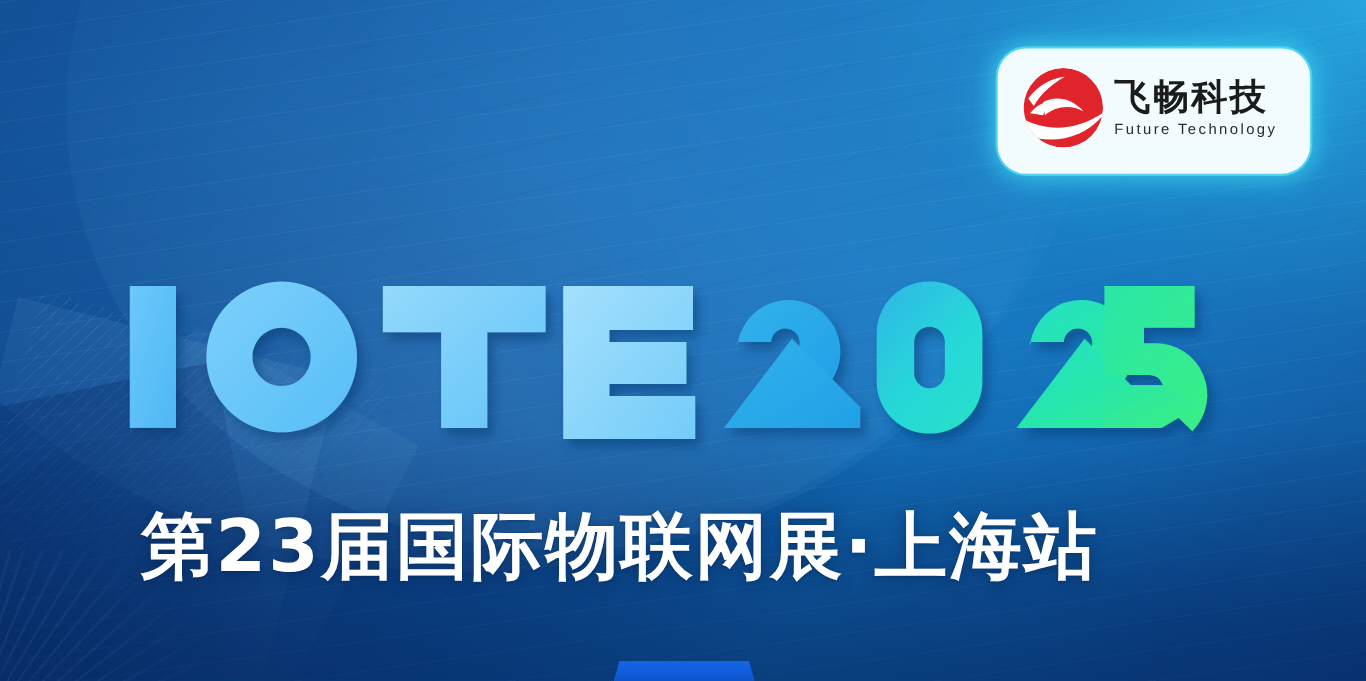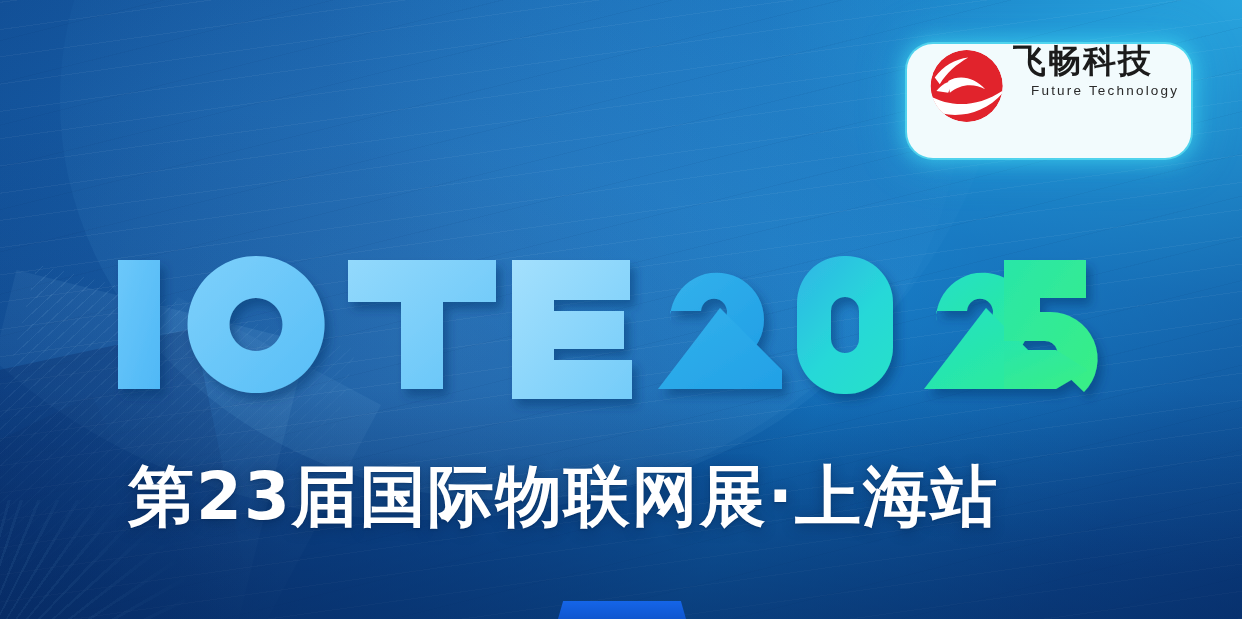--- a/index.html
+++ b/index.html
@@ -121,37 +121,37 @@
   
   .logo-card{
     position:absolute;left:907px;top:44px;
     width:284px;height:114px;
     border-radius:26px;
     background:#f2fbfd;
     box-shadow:
       0 0 0 2px rgba(110,240,250,0.55),
       0 0 18px 4px rgba(70,225,245,0.55),
       0 0 42px 10px rgba(50,200,240,0.30);
-    display:flex;align-items:flex-start;
+    display:flex;align-items:center;
     padding:0 14px 6px 16px;
     box-sizing:border-box;
   }
   .logo-mark{
     width:84px;height:84px;flex:0 0 84px;margin-right:6px;
   }
   .logo-text{display:flex;flex-direction:column;justify-content:center;line-height:1;}
   .logo-cn{
     font-family:"DejaVu Sans","Liberation Sans",sans-serif;
     font-size:33px;font-weight:700;color:#1b1b1b;
     letter-spacing:2px;white-space:nowrap;
   }
   .logo-en{
     font-family:"Liberation Sans",sans-serif;
     font-size:13.5px;font-weight:500;color:#2a2a2a;
-    letter-spacing:2.2px;margin-top:7px;white-space:nowrap;margin-left:18px;
+    letter-spacing:2.2px;margin-top:7px;white-space:nowrap;
   }
 
   
   .wordmark{
     position:absolute;left:118px;top:252px;
     width:970px;height:145px;
   }
   .wordmark svg{display:block;width:100%;height:100%;overflow:visible;}
 
   

